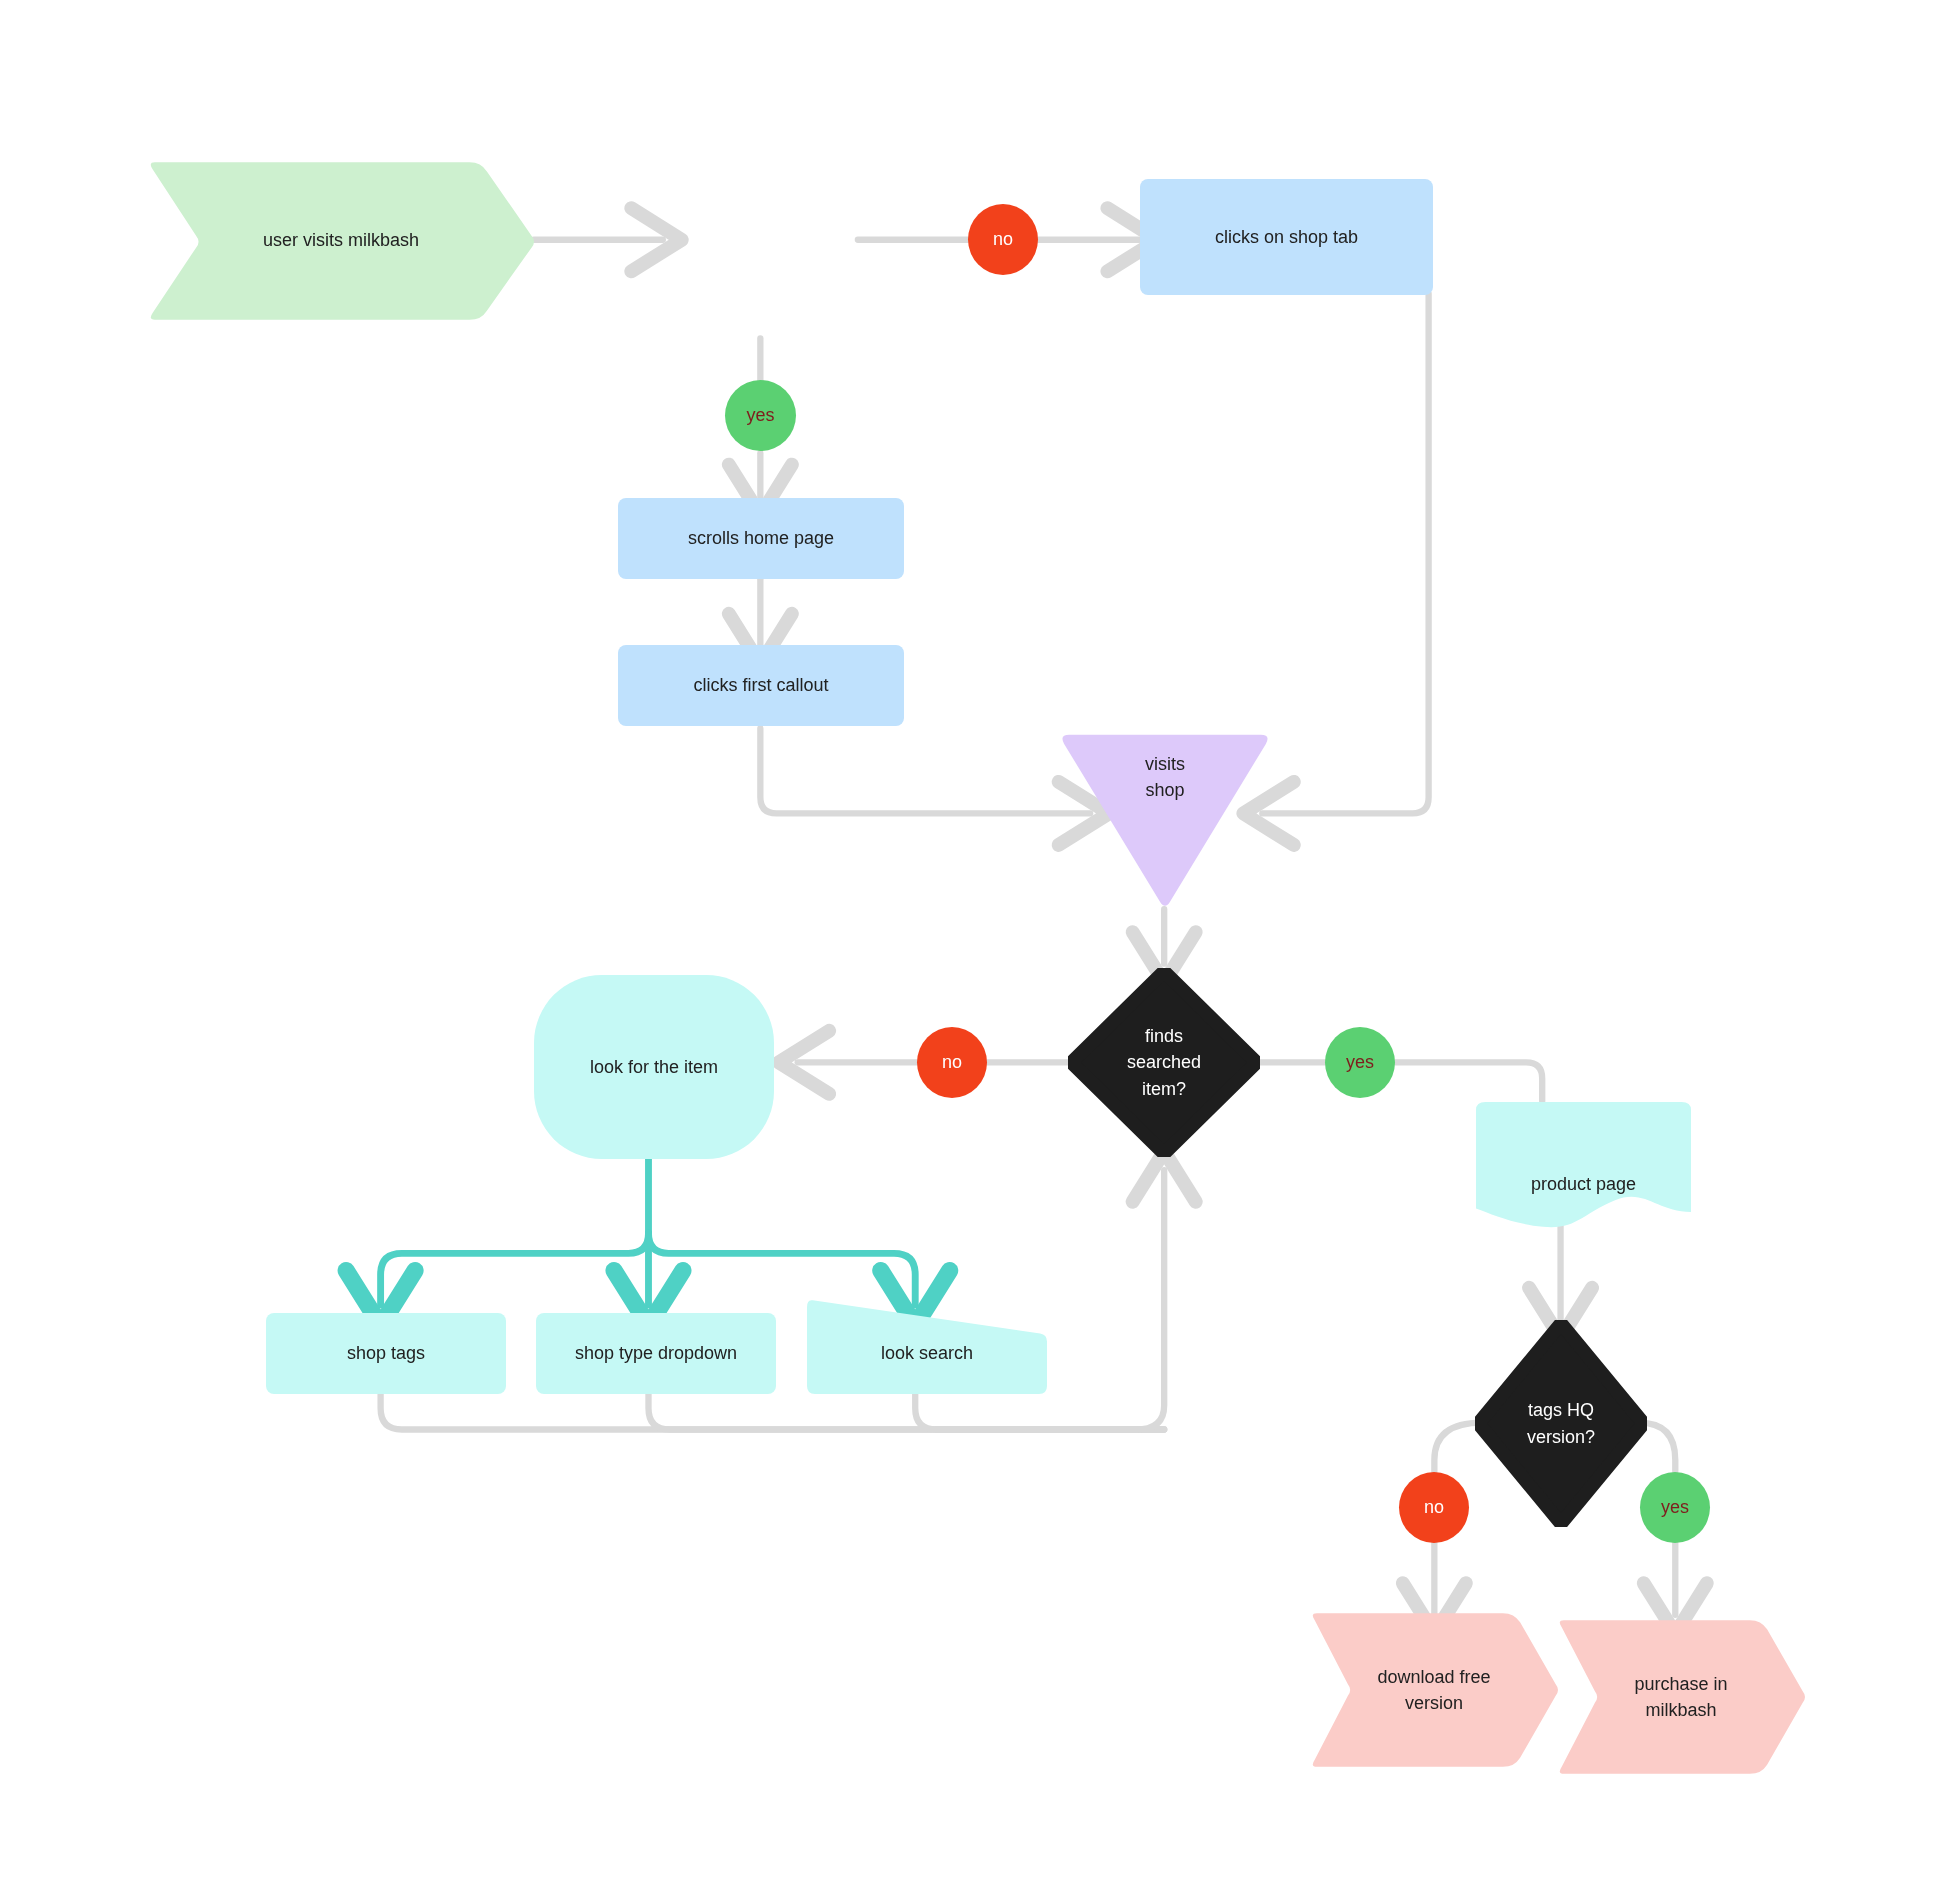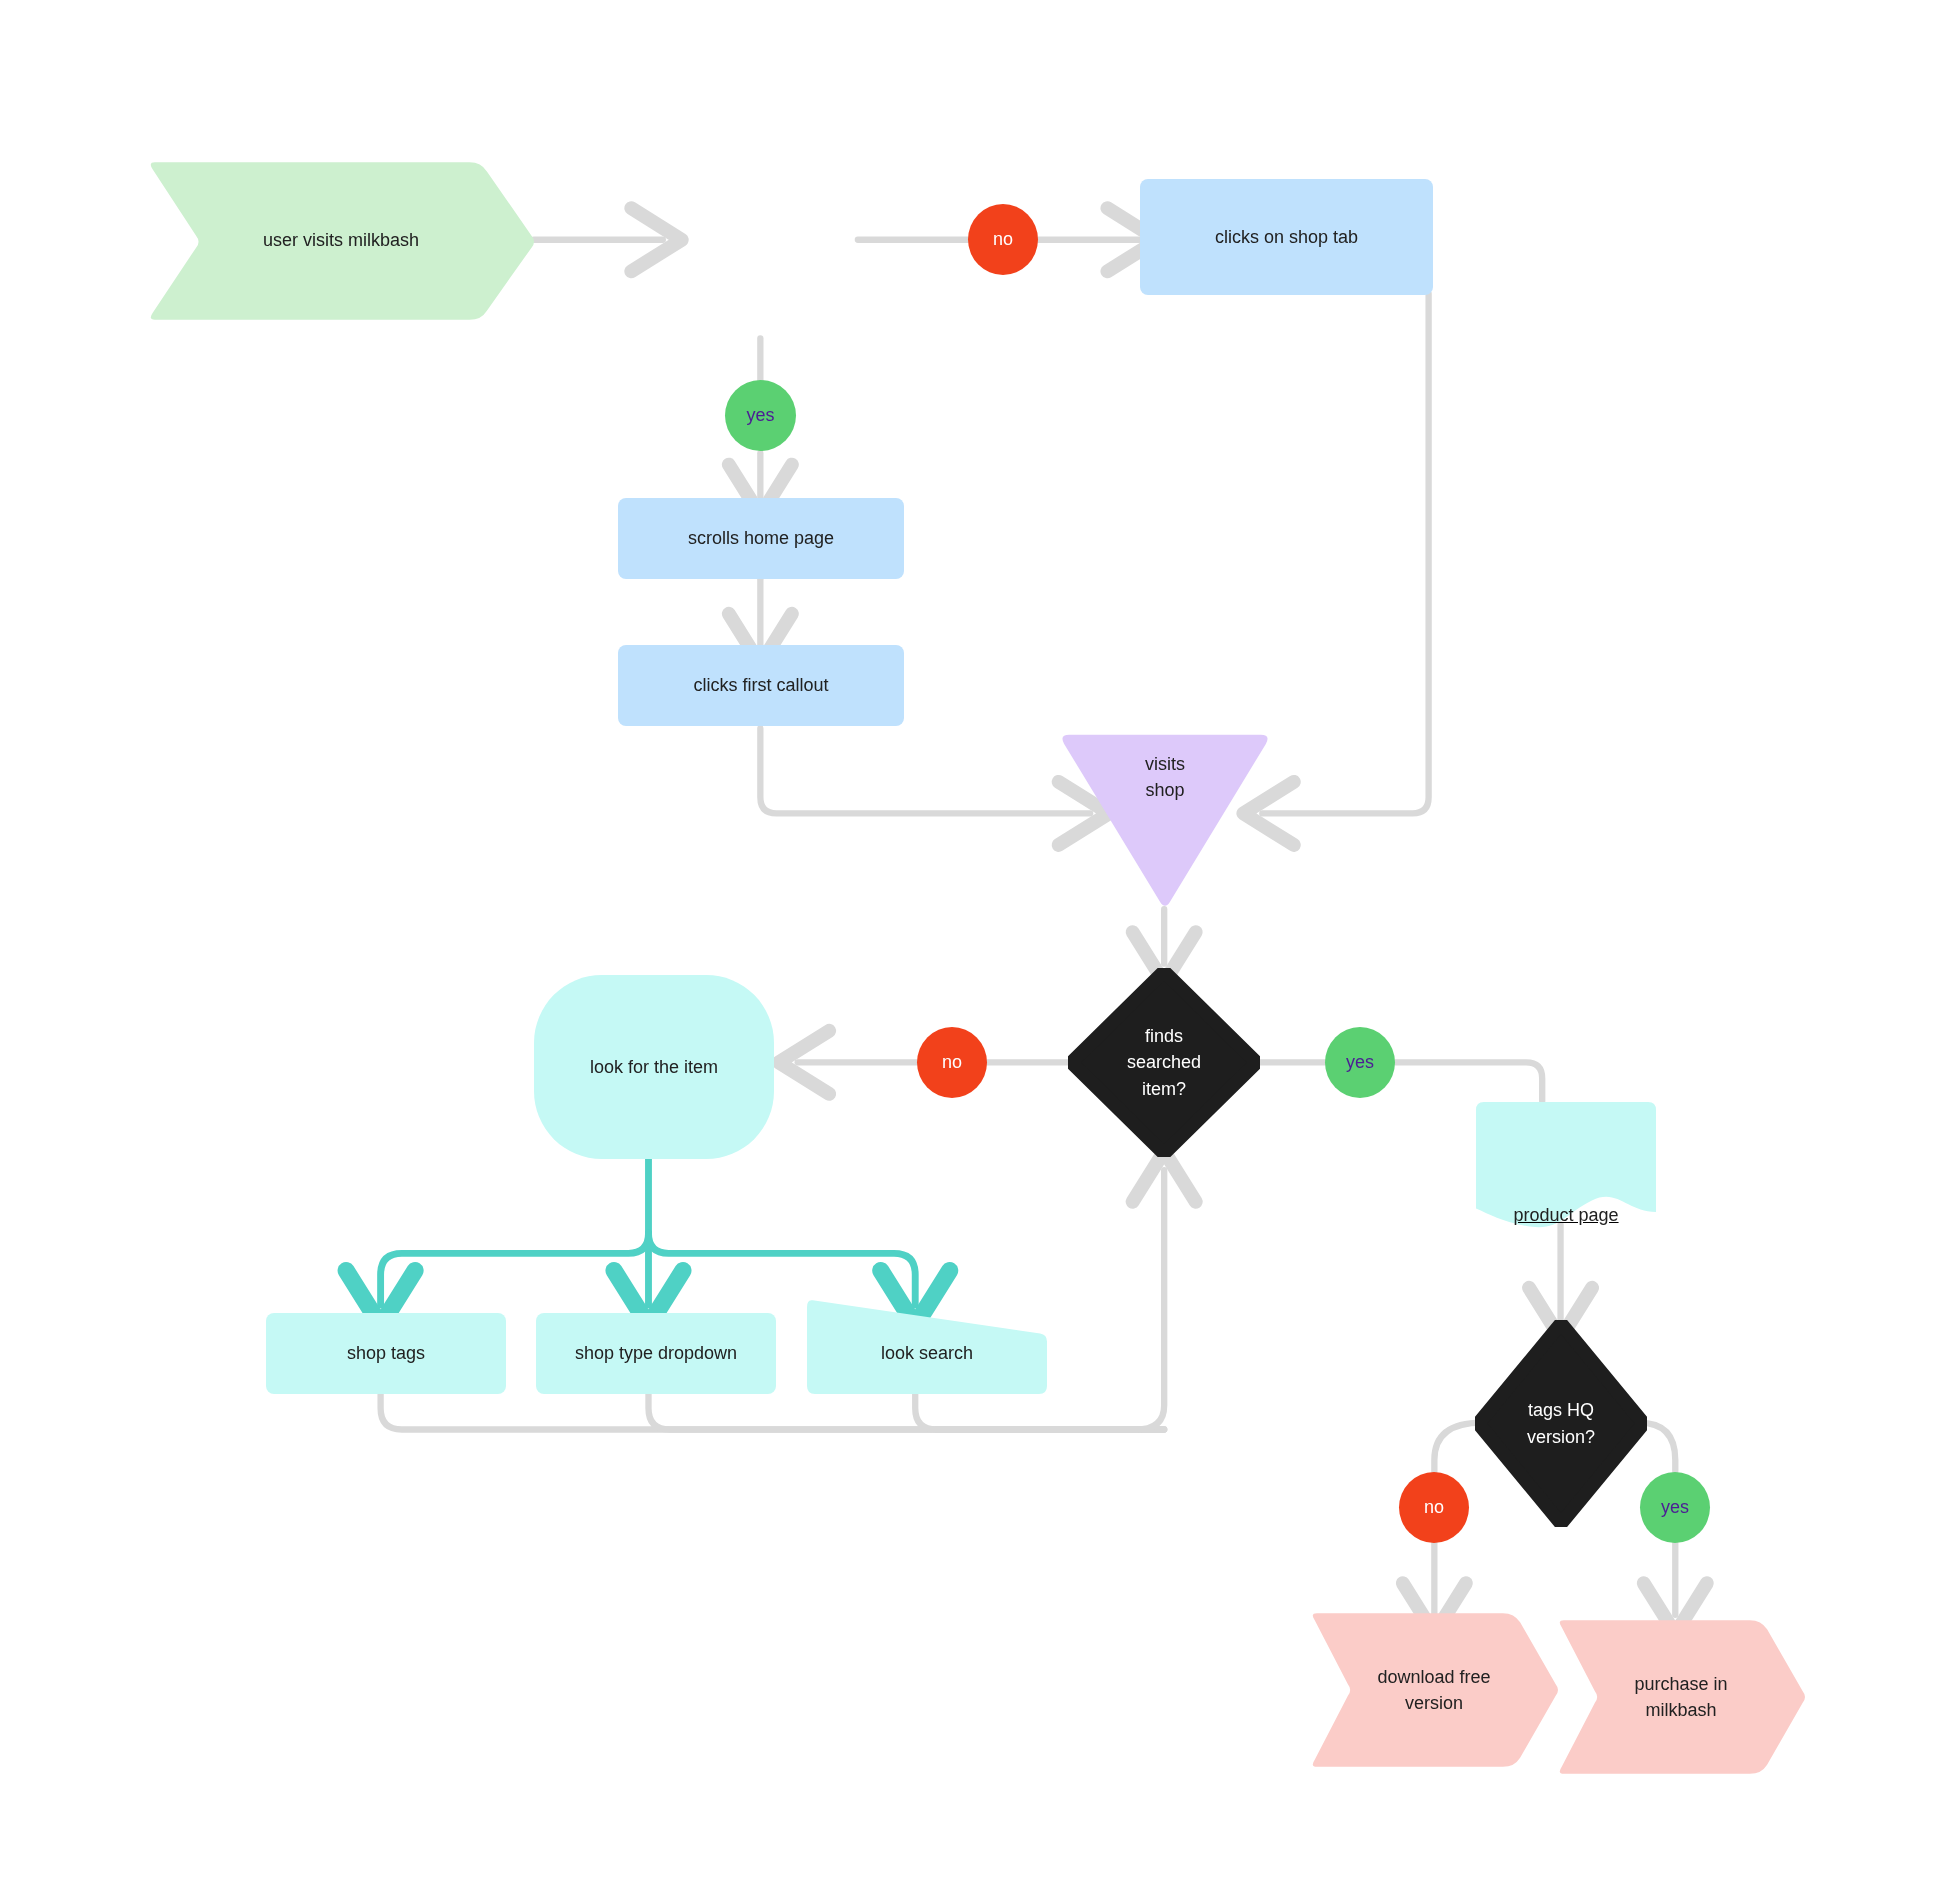--- a/index.html
+++ b/index.html
@@ -53,21 +53,21 @@
   
   .badge {
     position: absolute;
     display: flex;
     align-items: center;
     justify-content: center;
     border-radius: 50%;
     font-size: 18px;
   }
   .badge-no  { background: #F2411B; color: #ffffff; }
-  .badge-yes { background: #5BD072; color: #4c1d95; }
+  .badge-yes { background: #5BD072; color: #7f1d1d; }
 </style>
 </head>
 <body>
 
 <div id="canvas">
 
   <svg id="wires" viewBox="0 0 3374 3314">
     <defs>
       <marker id="ah-grey" markerWidth="14" markerHeight="14" refX="7" refY="7" orient="auto" markerUnits="strokeWidth">
         <path d="M2,2 L10,7 L2,12" fill="none" stroke="#D9D9D9" stroke-width="2.2" stroke-linecap="round" stroke-linejoin="round"></path>
@@ -217,21 +217,21 @@
   </div>
 
   <div class="node" style="left:807px; top:1298px; width:240px; height:96px; align-items:center; padding-top:13.8px;">
     <svg class="shp" viewBox="0 0 418 168" preserveAspectRatio="none">
       <path d="M10,4 L406,62 Q418,64 418,76 L418,154 Q418,168 404,168
                L14,168 Q0,168 0,154 L0,16 Q0,2 10,4 Z" fill="#C5F9F5"></path>
     </svg>
     <span class="lbl fs-31 txt-dark">look search</span>
   </div>
 
-  <div class="node" style="left:1476px; top:1102px; width:180px; height:126px; align-items:flex-end; padding-top:39px;text-decoration:underline;">
+  <div class="node" style="left:1476px; top:1102px; width:215px; height:126px; align-items:center; padding-top:39px;">
     <svg class="shp" viewBox="0 0 320 220" preserveAspectRatio="none">
       <path d="M14,0 L306,0 Q320,0 320,14 L320,192
                C268,192 252,150 206,172
                C160,194 148,224 100,218
                C52,212 24,196 0,186
                L0,14 Q0,0 14,0 Z" fill="#C5F9F5"></path>
     </svg>
     <span class="lbl fs-31 txt-dark">product page</span>
   </div>
 

